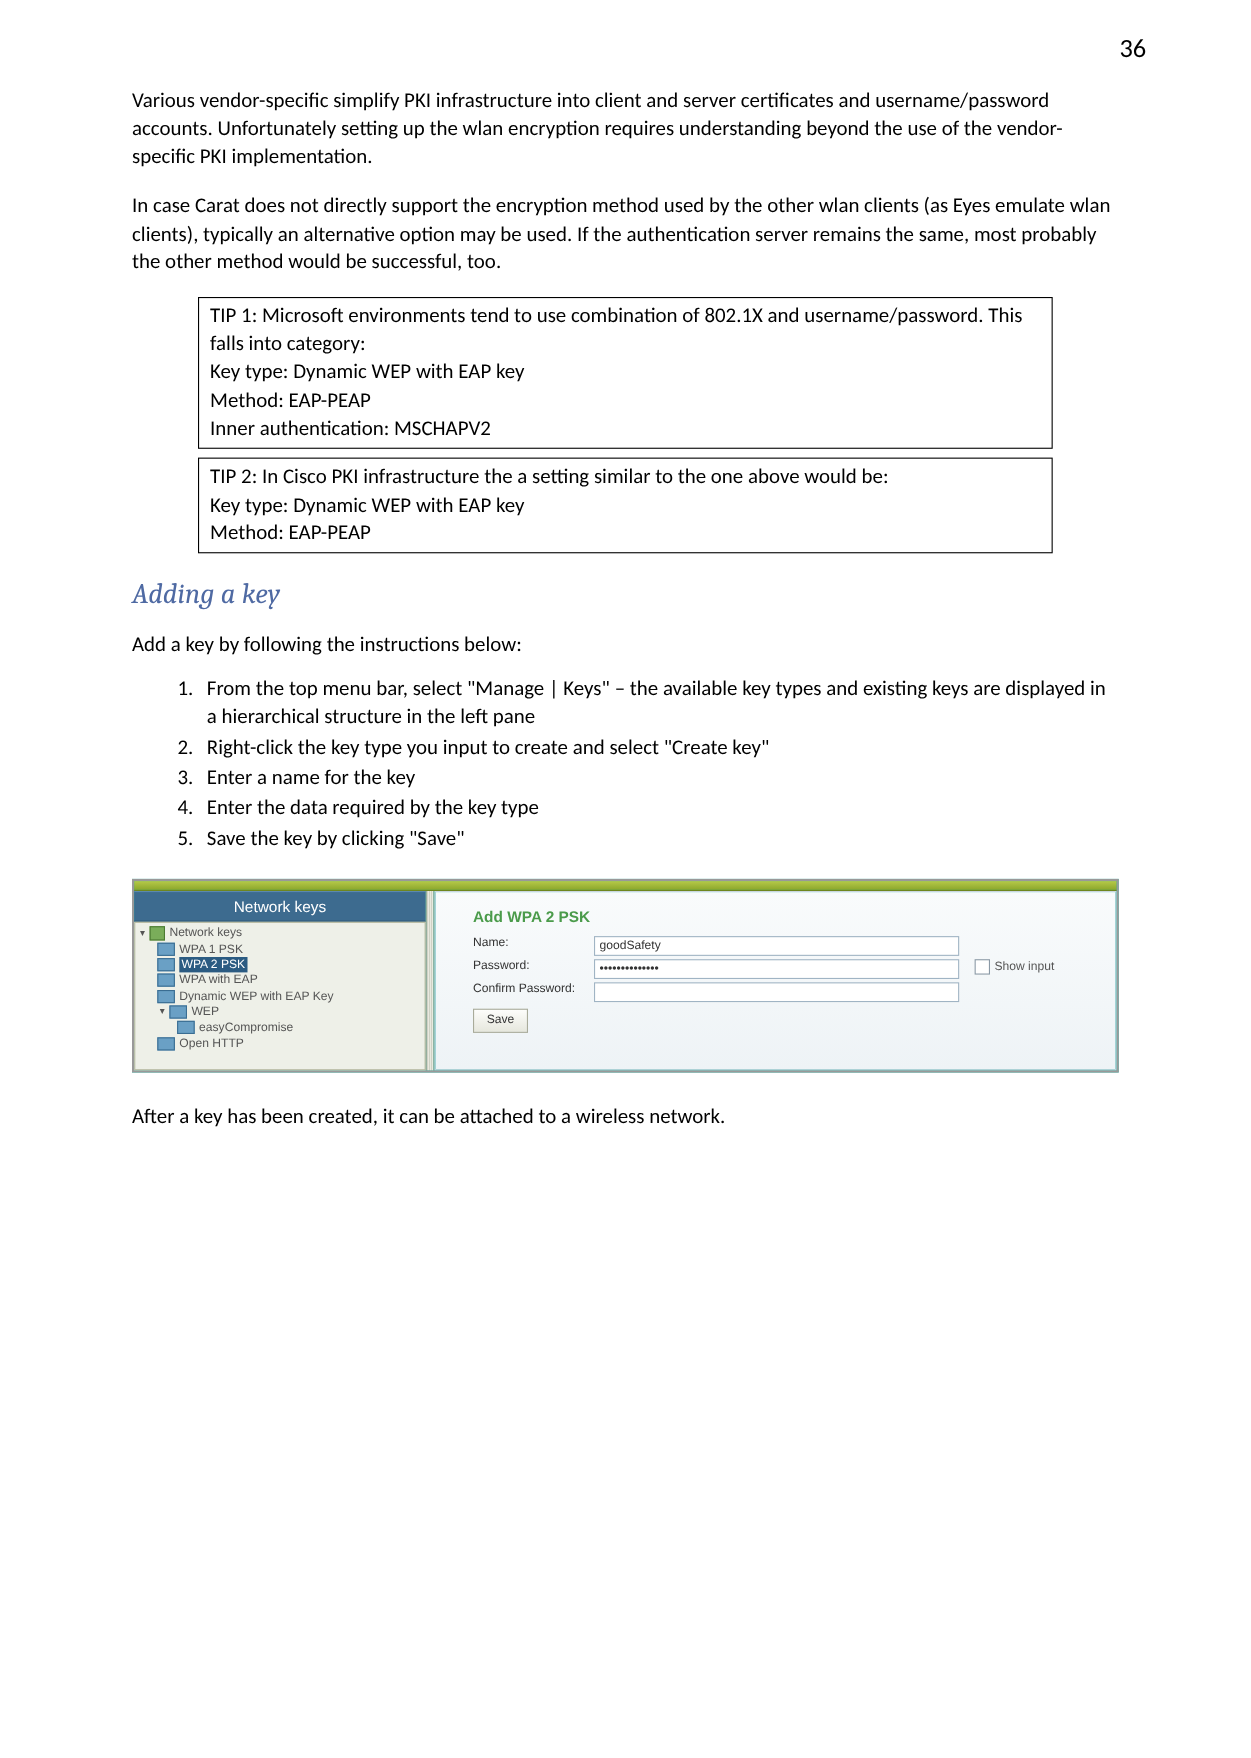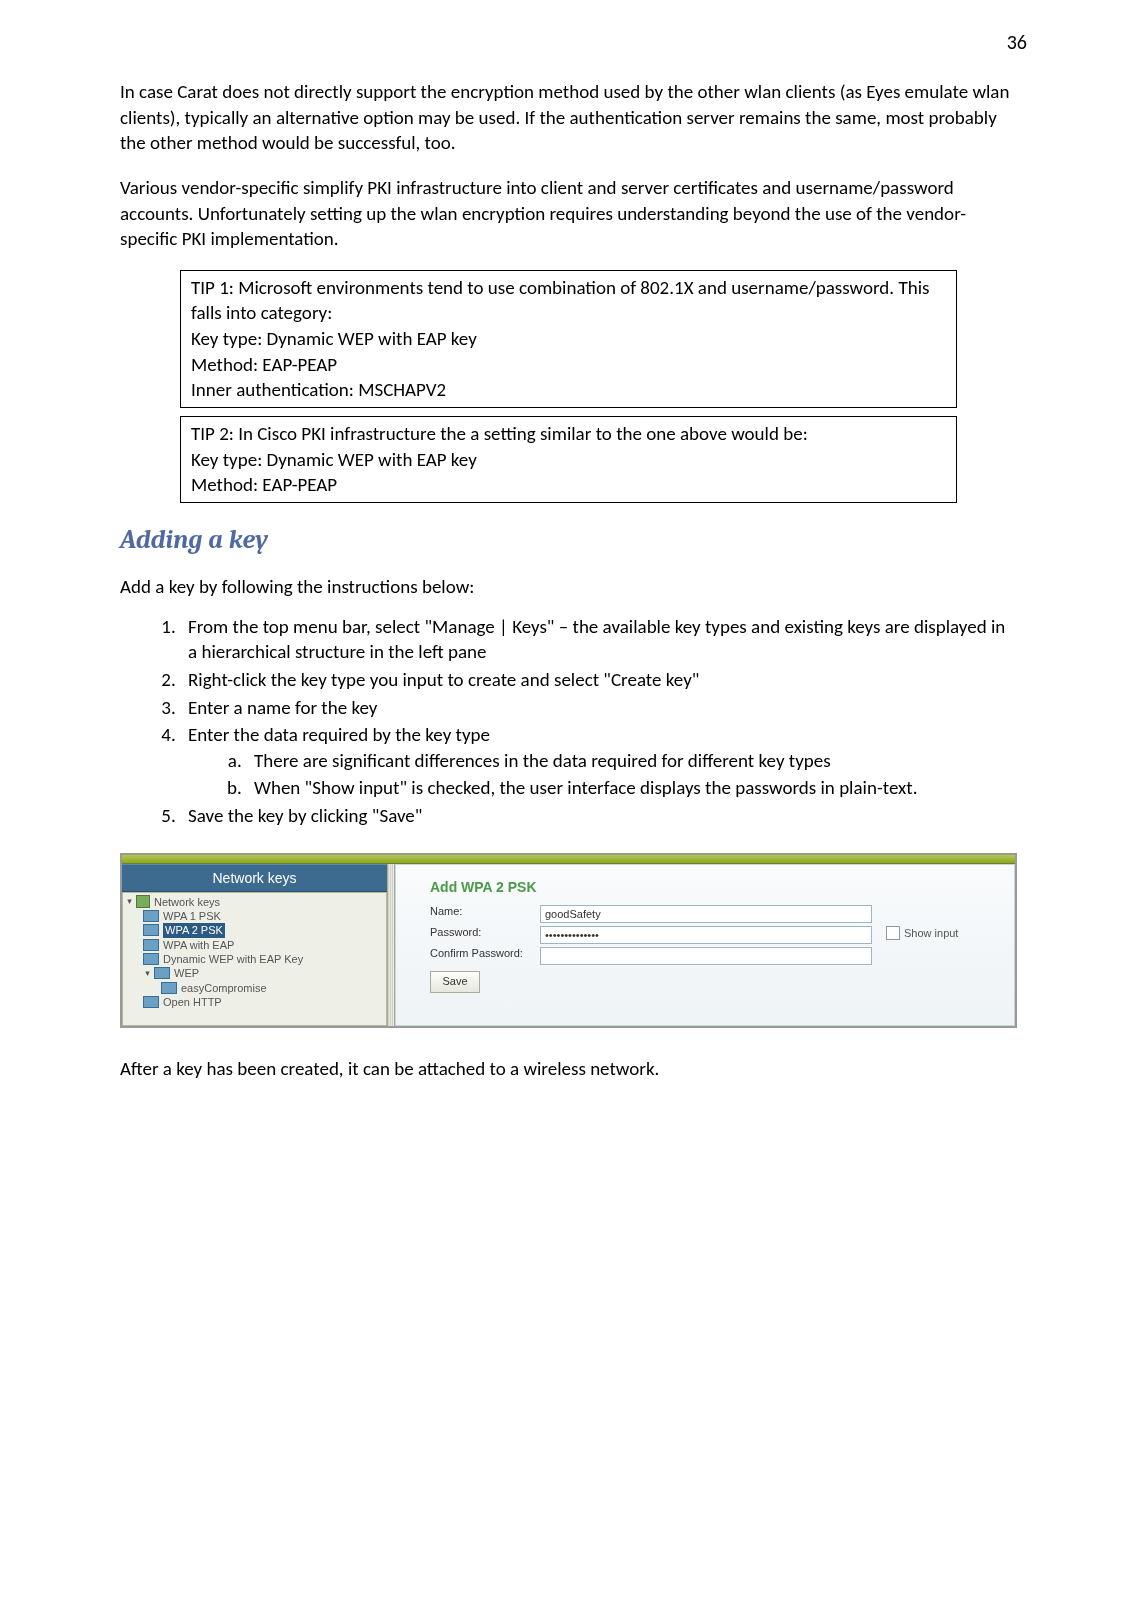--- a/index.html
+++ b/index.html
@@ -11,39 +11,39 @@
       color: #000;
     }
     .page {
       padding: 60px 120px 40px 120px;
       position: relative;
       min-height: 1500px;
     }
     .page-number {
       position: absolute;
       top: 30px;
-      right: 110px;
-      font-size: 20px;
+      right: 95px;
+      font-size: 24px;
     }
     .body-text {
       font-size: 19px;
       line-height: 1.35;
       margin-bottom: 18px;
     }
     .tip-box {
       border: 1px solid #000;
       margin: 8px 60px 8px 60px;
       padding: 4px 10px;
       font-size: 19px;
       line-height: 1.35;
     }
     h2.section-heading {
       font-family: Cambria, Georgia, serif;
       font-style: italic;
-      font-weight: bold;
+      font-weight: normal;
       color: #4f6aa3;
       font-size: 26px;
       margin: 22px 0 16px 0;
     }
     .instruction {
       font-size: 19px;
       line-height: 1.35;
       margin-bottom: 14px;
     }
     ol.numbered {
@@ -221,23 +221,23 @@
       letter-spacing: 0.3px;
       font-family: Calibri, Arial, sans-serif;
     }
   </style>
 </head>
 <body>
 
 <div class="page">
   <div class="page-number">36</div>
 
+  <p class="body-text">Various vendor-specific simplify PKI infrastructure into client and server certificates and username/password accounts. Unfortunately setting up the wlan encryption requires understanding beyond the use of the vendor-specific PKI implementation.</p>
+
   <p class="body-text">In case Carat does not directly support the encryption method used by the other wlan clients (as Eyes emulate wlan clients), typically an alternative option may be used. If the authentication server remains the same, most probably the other method would be successful, too.</p>
-
-  <p class="body-text">Various vendor-specific simplify PKI infrastructure into client and server certificates and username/password accounts. Unfortunately setting up the wlan encryption requires understanding beyond the use of the vendor-specific PKI implementation.</p>
 
   <div class="tip-box">
     <div>TIP 1: Microsoft environments tend to use combination of 802.1X and username/password. This falls into category:</div>
     <div>Key type: Dynamic WEP with EAP key</div>
     <div>Method: EAP-PEAP</div>
     <div>Inner authentication: MSCHAPV2</div>
   </div>
 
   <div class="tip-box">
     <div>TIP 2: In Cisco PKI infrastructure the a setting similar to the one above would be:</div>
@@ -248,24 +248,20 @@
   <h2 class="section-heading">Adding a key</h2>
 
   <p class="instruction">Add a key by following the instructions below:</p>
 
   <ol class="numbered">
     <li>From the top menu bar, select "Manage | Keys" – the available key types and existing keys are displayed in a hierarchical structure in the left pane</li>
     <li>Right-click the key type you input to create and select "Create key"</li>
     <li>Enter a name for the key</li>
     <li>
       <span>Enter the data required by the key type</span>
-      <ol class="lettered">
-        <li>There are significant differences in the data required for different key types</li>
-        <li>When "Show input" is checked, the user interface displays the passwords in plain-text.</li>
-      </ol>
     </li>
     <li>Save the key by clicking "Save"</li>
   </ol>
 
   <div class="screenshot">
     <div class="ss-top-bar"></div>
     <div class="ss-body">
       <div class="ss-left">
         <div class="ss-left-title">Network keys</div>
         <div class="ss-tree">

